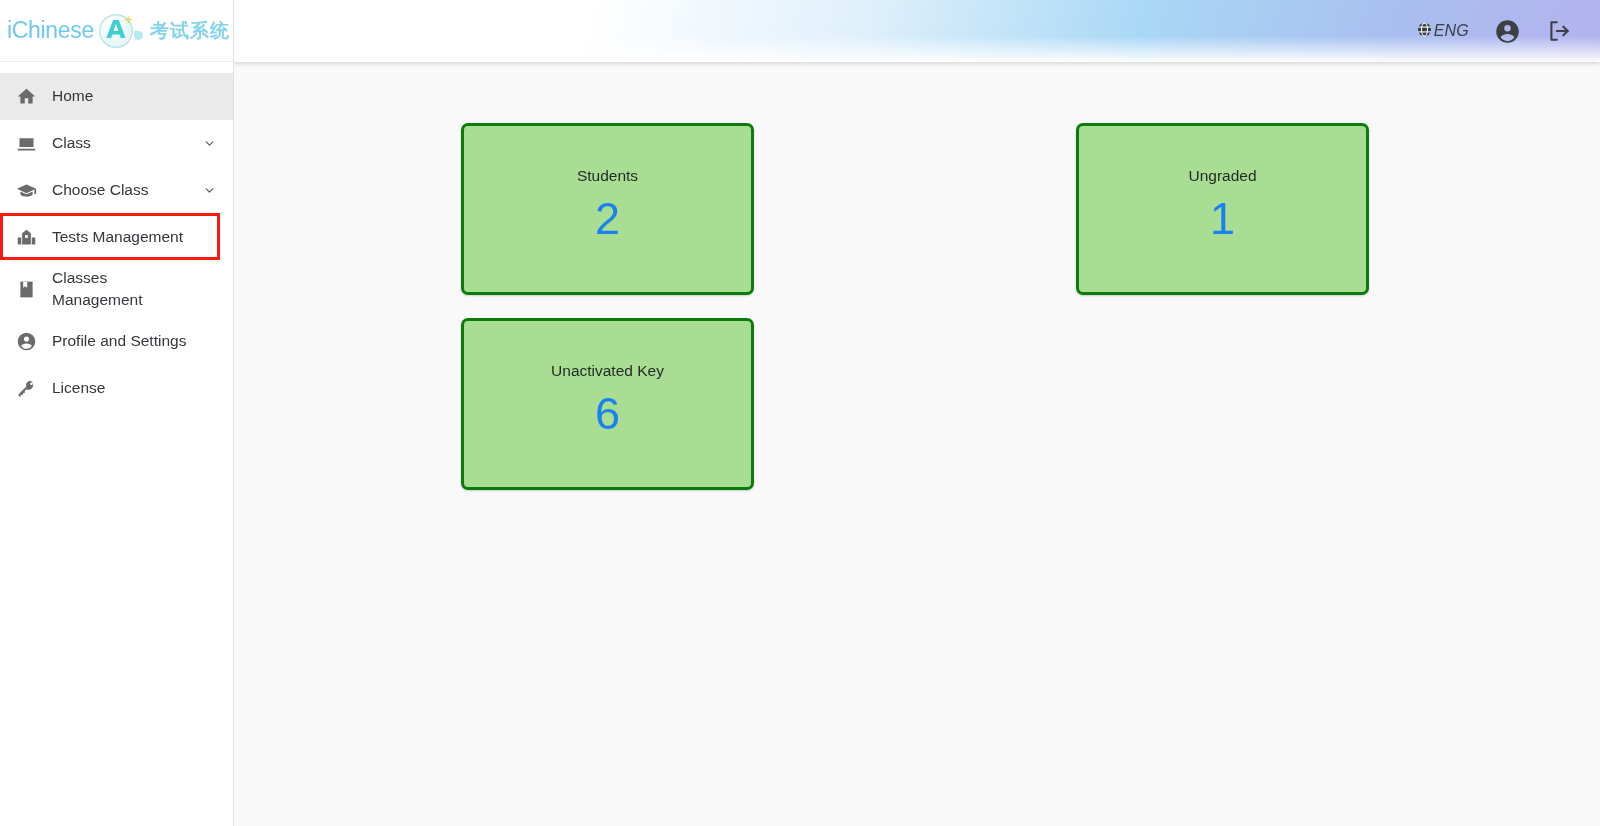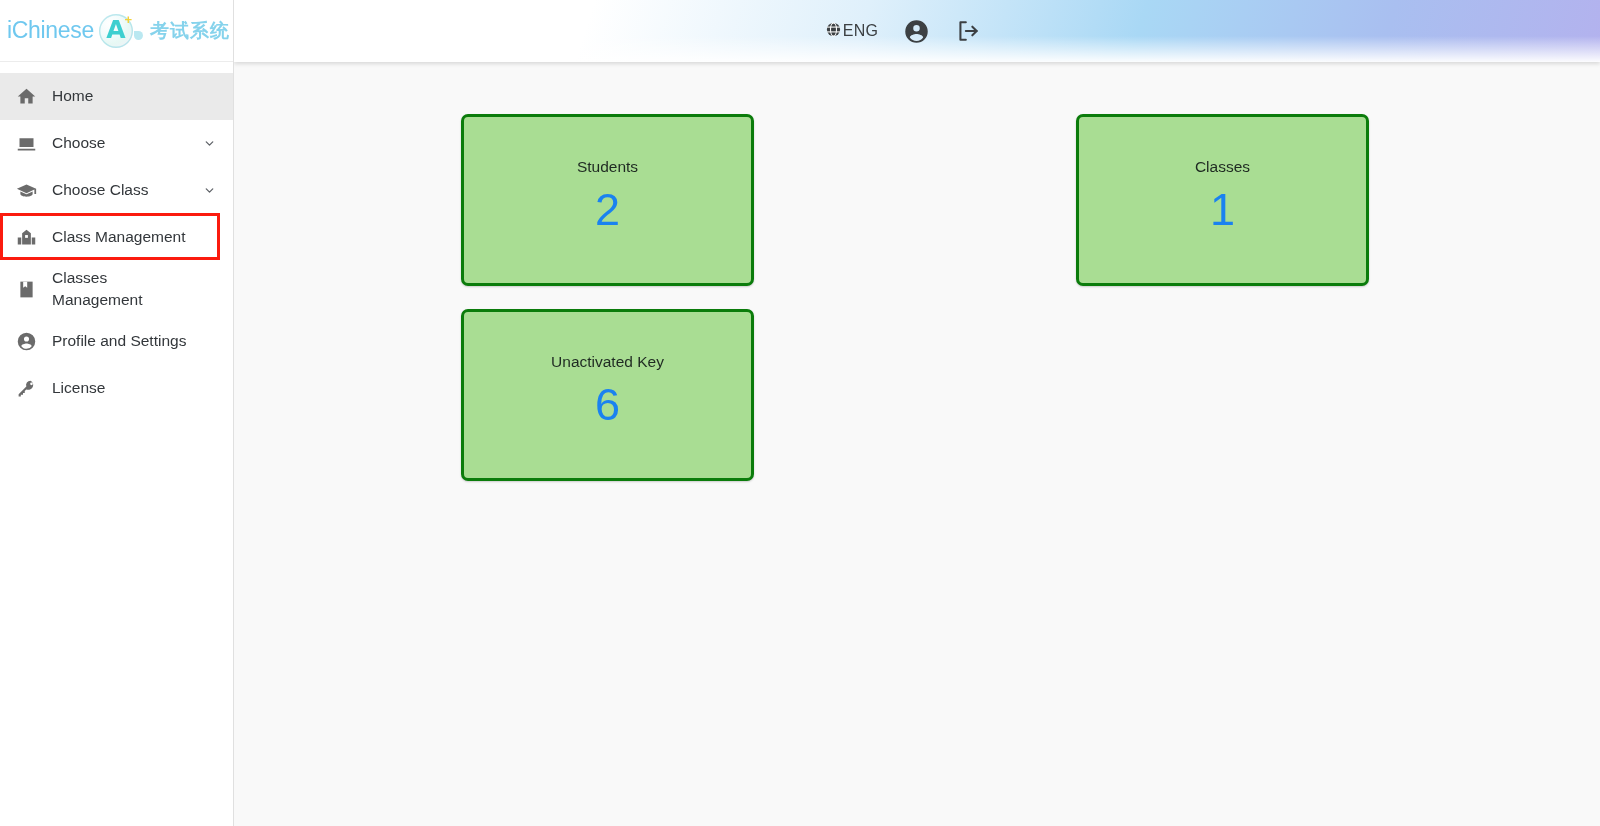--- a/index.html
+++ b/index.html
@@ -180,23 +180,24 @@
       linear-gradient(107deg,
         #ffffff 0%,
         #ffffff 26%,
         #dff0fb 46%,
         #a9d8f5 66%,
         #a9bff0 84%,
         #b3b2ee 100%);
     box-shadow: 0 2px 4px rgba(0,0,0,0.13);
     display: flex;
     align-items: center;
-    justify-content: center;
+    justify-content: flex-end;
     padding-right: 28px;
     z-index: 3;
+    font-style: italic;
   }
   .topbar::after {
     content: "";
     position: absolute;
     left: 0; right: 0; bottom: 0;
     height: 26px;
     background: linear-gradient(to top, rgba(255,255,255,0.96), rgba(255,255,255,0));
     pointer-events: none;
   }
   .topbar-actions {
@@ -228,21 +229,21 @@
 
   .content {
     flex: 1;
     position: relative;
     background: #f9f9f9;
     overflow: hidden;
   }
 
   .cards-wrap {
     position: absolute;
-    left: 0; top: 0;
+    left: 0; top: 9px;
     width: 100%;
     padding: 52px 0 0 0;
   }
   .cards-grid {
     display: grid;
     grid-template-columns: 293px 293px;
     grid-template-rows: 172px 172px;
     column-gap: 322px;
     row-gap: 23px;
     justify-content: center;
@@ -305,21 +306,21 @@
         <span class="nav-caret"></span>
       </div>
 
       <div class="nav-item">
         <span class="nav-icon">
           <svg width="21" height="21" viewBox="0 0 24 24" fill="currentColor">
               <path d="M4 6h16v10H4z"></path>
               <path d="M2 18h20v2H2z"></path>
             </svg>
         </span>
-        <span class="nav-label">Choose</span>
+        <span class="nav-label">Class</span>
         <span class="nav-caret">
           <svg width="13" height="13" viewBox="0 0 24 24" fill="none" stroke="currentColor" stroke-width="2.4" stroke-linecap="round" stroke-linejoin="round">
               <polyline points="6 9 12 15 18 9"></polyline>
             </svg>
         </span>
       </div>
 
       <div class="nav-item">
         <span class="nav-icon">
           <svg width="21" height="21" viewBox="0 0 24 24" fill="currentColor">
@@ -335,21 +336,21 @@
         </span>
       </div>
 
       <div class="nav-item">
         <span class="nav-icon">
           <svg width="21" height="21" viewBox="0 0 24 24" fill="currentColor">
               <path d="M2 12h4v8H2zM18 12h4v8h-4zM12 3 7 7v13h10V7z"></path>
               <rect x="10.4" y="9.2" width="3.2" height="3.2" fill="#ffffff"></rect>
             </svg>
         </span>
-        <span class="nav-label">Class Management</span>
+        <span class="nav-label">Tests Management</span>
         <span class="nav-caret"></span>
       </div>
 
       <div class="nav-item">
         <span class="nav-icon">
           <svg width="21" height="21" viewBox="0 0 24 24" fill="currentColor">
               <path d="M5 3h14v18H5z"></path>
               <path d="M8.2 3h4.6v7l-2.3-1.8L8.2 10z" fill="#ffffff"></path>
             </svg>
         </span>
@@ -419,21 +420,21 @@
     <div class="content">
       <div class="cards-wrap">
         <div class="cards-grid">
 
           <div class="stat-card">
             <span class="stat-title">Students</span>
             <span class="stat-value">2</span>
           </div>
 
           <div class="stat-card">
-            <span class="stat-title">Classes</span>
+            <span class="stat-title">Ungraded</span>
             <span class="stat-value">1</span>
           </div>
 
           <div class="stat-card">
             <span class="stat-title">Unactivated Key</span>
             <span class="stat-value">6</span>
           </div>
 
 
         </div>

